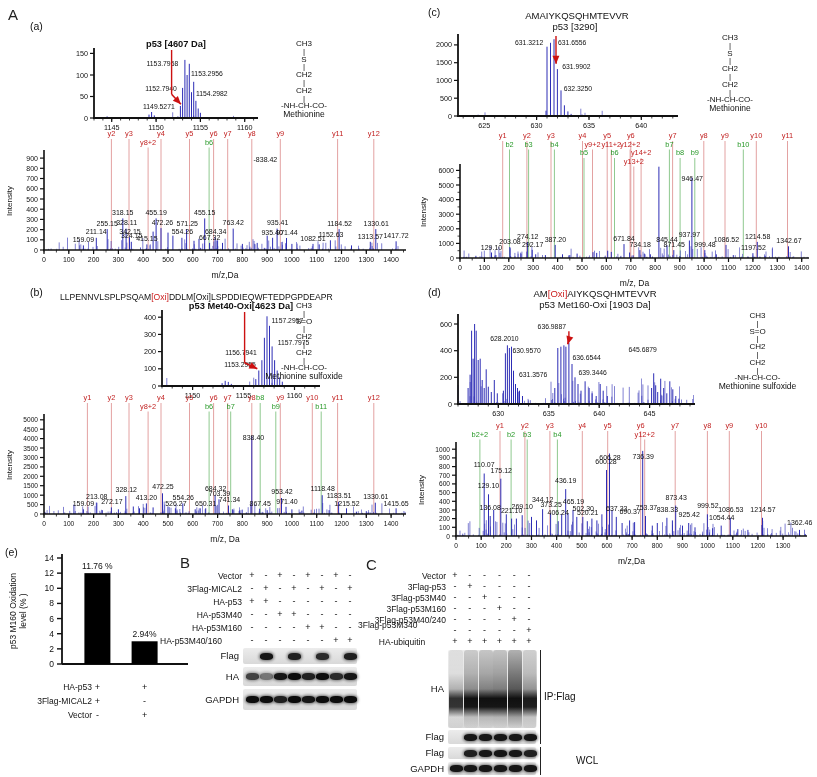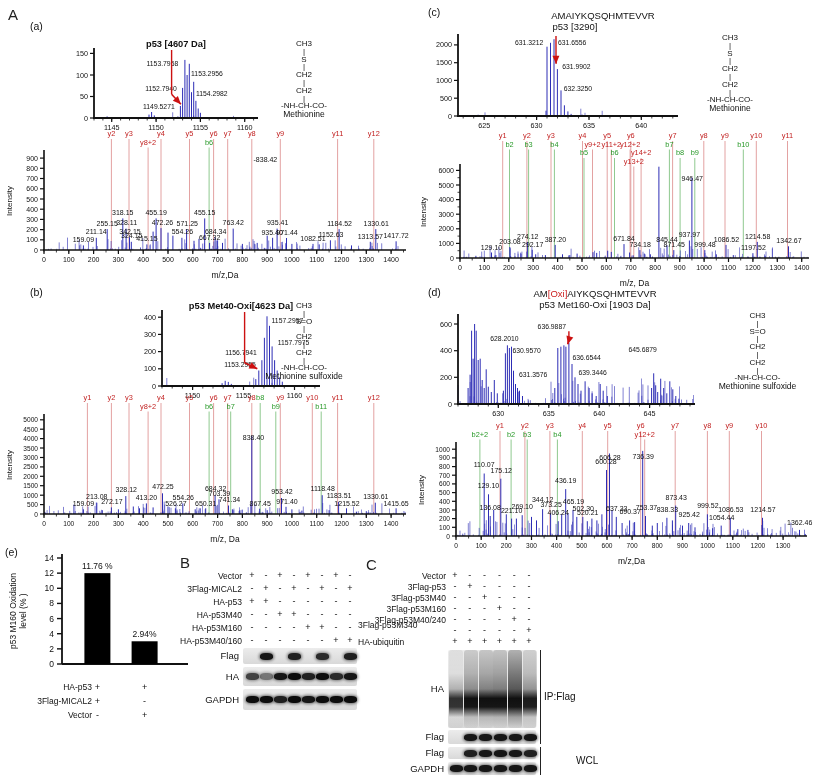--- a/index.html
+++ b/index.html
@@ -406,20 +406,21 @@
         <text x="309.0" y="112.8" font-size="7" text-anchor="middle" fill="#111">1082.51</text>
         <text x="327.1" y="109.2" font-size="7" text-anchor="middle" fill="#111">1152.63</text>
         <text x="335.6" y="97.5" font-size="7" text-anchor="middle" fill="#111">1184.52</text>
         <text x="366.3" y="110.6" font-size="7" text-anchor="middle" fill="#111">1313.57</text>
         <text x="372.2" y="97.7" font-size="7" text-anchor="middle" fill="#111">1330.61</text>
         <text x="392.1" y="110.0" font-size="7" text-anchor="middle" fill="#111">1417.72</text>
         <text x="261.4" y="34.2" font-size="7" text-anchor="middle" fill="#111">-838.42</text>
       </svg></div>
 
   <div class="abs plabel" style="left:30px;top:286px">(b)</div>
+  <div class="abs seq" style="left:60px;top:292px" id="seq_b"><span style="color:#111">LLPENNVLSPLPSQAM</span><span style="color:#cc2020">[Oxi]</span><span style="color:#111">DDLM[Oxi]LSPDDIEQWFTEDPGPDEAPR</span></div>
   <div class="abs" id="inset_b" style="left:126px;top:300px"><svg width="200" height="104">
         <line x1="81.5" y1="86" x2="81.5" y2="85.1" stroke="#2d2db5" stroke-width="0.7" opacity="0.85"></line>
         <line x1="127.7" y1="86" x2="127.7" y2="77.7" stroke="#2d2db5" stroke-width="0.7" opacity="0.85"></line>
         <line x1="60.1" y1="86" x2="60.1" y2="85.1" stroke="#2d2db5" stroke-width="0.7" opacity="0.85"></line>
         <line x1="146.0" y1="86" x2="146.0" y2="82.8" stroke="#2d2db5" stroke-width="0.7" opacity="0.85"></line>
         <line x1="123.7" y1="86" x2="123.7" y2="81.6" stroke="#2d2db5" stroke-width="0.7" opacity="0.85"></line>
         <line x1="40.8" y1="86" x2="40.8" y2="78.0" stroke="#2d2db5" stroke-width="0.7" opacity="0.85"></line>
         <line x1="96.1" y1="86" x2="96.1" y2="83.2" stroke="#2d2db5" stroke-width="1"></line>
         <line x1="99.2" y1="86" x2="99.2" y2="80.8" stroke="#2d2db5" stroke-width="1"></line>
         <line x1="102.3" y1="86" x2="102.3" y2="81.9" stroke="#2d2db5" stroke-width="1"></line>
@@ -817,21 +818,21 @@
         <text x="278.0" y="102.0" font-size="7" text-anchor="middle" fill="#111">953.42</text>
         <text x="283.0" y="111.8" font-size="7" text-anchor="middle" fill="#111">971.40</text>
         <text x="318.7" y="98.8" font-size="7" text-anchor="middle" fill="#111">1118.48</text>
         <text x="335.1" y="106.4" font-size="7" text-anchor="middle" fill="#111">1183.51</text>
         <text x="343.0" y="113.9" font-size="7" text-anchor="middle" fill="#111">1215.52</text>
         <text x="371.8" y="107.1" font-size="7" text-anchor="middle" fill="#111">1330.61</text>
         <text x="392.1" y="113.9" font-size="7" text-anchor="middle" fill="#111">1415.65</text>
       </svg></div>
 
   <div class="abs plabel" style="left:428px;top:6px">(c)</div>
-  <div class="abs ctitle" style="left:498px;top:10px;width:210px">AMAIYKQSQHMTEVVR</div>
+  <div class="abs ctitle" style="left:472px;top:10px;width:210px">AMAIYKQSQHMTEVVR</div>
   <div class="abs ctitle" style="left:470px;top:21px;width:210px">p53 [3290]</div>
   <div class="abs" id="inset_c" style="left:418px;top:30px"><svg width="268" height="104">
         <line x1="164.6" y1="86" x2="164.6" y2="84.6" stroke="#2d2db5" stroke-width="0.7" opacity="0.85"></line>
         <line x1="55.5" y1="86" x2="55.5" y2="85.0" stroke="#2d2db5" stroke-width="0.7" opacity="0.85"></line>
         <line x1="48.1" y1="86" x2="48.1" y2="85.0" stroke="#2d2db5" stroke-width="0.7" opacity="0.85"></line>
         <line x1="60.1" y1="86" x2="60.1" y2="84.6" stroke="#2d2db5" stroke-width="0.7" opacity="0.85"></line>
         <line x1="162.8" y1="86" x2="162.8" y2="78.7" stroke="#2d2db5" stroke-width="0.7" opacity="0.85"></line>
         <line x1="184.2" y1="86" x2="184.2" y2="80.8" stroke="#2d2db5" stroke-width="0.7" opacity="0.85"></line>
         <line x1="104.1" y1="86" x2="104.1" y2="85.0" stroke="#2d2db5" stroke-width="0.7" opacity="0.85"></line>
         <line x1="163.4" y1="86" x2="163.4" y2="84.6" stroke="#2d2db5" stroke-width="0.7" opacity="0.85"></line>
@@ -1900,21 +1901,21 @@
       <div class="sign" style="position:absolute;left:345px;top:609px;width:10px">-</div>
       <div class="condrow" style="position:absolute;left:160px;top:623px;width:82px;text-align:right">HA-p53M160</div>
       <div class="sign" style="position:absolute;left:247px;top:622px;width:10px">-</div>
       <div class="sign" style="position:absolute;left:261px;top:622px;width:10px">-</div>
       <div class="sign" style="position:absolute;left:275px;top:622px;width:10px">-</div>
       <div class="sign" style="position:absolute;left:289px;top:622px;width:10px">-</div>
       <div class="sign" style="position:absolute;left:303px;top:622px;width:10px">+</div>
       <div class="sign" style="position:absolute;left:317px;top:622px;width:10px">+</div>
       <div class="sign" style="position:absolute;left:331px;top:622px;width:10px">-</div>
       <div class="sign" style="position:absolute;left:345px;top:622px;width:10px">-</div>
-      <div class="condrow" style="position:absolute;left:160px;top:636px;width:82px;text-align:right">HA-p53M40/160</div>
+      <div class="condrow" style="position:absolute;left:160px;top:636px;width:82px;">HA-p53M40/160</div>
       <div class="sign" style="position:absolute;left:247px;top:635px;width:10px">-</div>
       <div class="sign" style="position:absolute;left:261px;top:635px;width:10px">-</div>
       <div class="sign" style="position:absolute;left:275px;top:635px;width:10px">-</div>
       <div class="sign" style="position:absolute;left:289px;top:635px;width:10px">-</div>
       <div class="sign" style="position:absolute;left:303px;top:635px;width:10px">-</div>
       <div class="sign" style="position:absolute;left:317px;top:635px;width:10px">-</div>
       <div class="sign" style="position:absolute;left:331px;top:635px;width:10px">+</div>
       <div class="sign" style="position:absolute;left:345px;top:635px;width:10px">+</div>
       <div class="blot" style="left:243px;top:648px;width:114px;height:16px">
         <div class="band" style="left:16.5px;top:4.5px;width:13px;height:7px;opacity:0.95"></div>
@@ -1984,21 +1985,21 @@
       <div class="sign" style="position:absolute;left:494.4px;top:614px;width:10px">-</div>
       <div class="sign" style="position:absolute;left:509.20000000000005px;top:614px;width:10px">+</div>
       <div class="sign" style="position:absolute;left:524px;top:614px;width:10px">-</div>
       <div class="condrow" style="position:absolute;left:358px;top:620px;width:88px;text-align:left">3Flag-p53M340</div>
       <div class="sign" style="position:absolute;left:450px;top:625px;width:10px">-</div>
       <div class="sign" style="position:absolute;left:464.8px;top:625px;width:10px">-</div>
       <div class="sign" style="position:absolute;left:479.6px;top:625px;width:10px">-</div>
       <div class="sign" style="position:absolute;left:494.4px;top:625px;width:10px">-</div>
       <div class="sign" style="position:absolute;left:509.20000000000005px;top:625px;width:10px">-</div>
       <div class="sign" style="position:absolute;left:524px;top:625px;width:10px">+</div>
-      <div class="condrow" style="position:absolute;left:358px;top:637px;width:88px;text-align:left">HA-ubiquitin</div>
+      <div class="condrow" style="position:absolute;left:358px;top:637px;width:88px;text-align:center">HA-ubiquitin</div>
       <div class="sign" style="position:absolute;left:450px;top:636px;width:10px">+</div>
       <div class="sign" style="position:absolute;left:464.8px;top:636px;width:10px">+</div>
       <div class="sign" style="position:absolute;left:479.6px;top:636px;width:10px">+</div>
       <div class="sign" style="position:absolute;left:494.4px;top:636px;width:10px">+</div>
       <div class="sign" style="position:absolute;left:509.20000000000005px;top:636px;width:10px">+</div>
       <div class="sign" style="position:absolute;left:524px;top:636px;width:10px">+</div>
       <div class="blot" style="left:448px;top:650px;width:88px;height:78px">
         <div style="position:absolute;left:1px;top:0;width:14px;height:100%;background:linear-gradient(180deg,rgba(0,0,0,0.06) 0%,rgba(0,0,0,0.04) 30%,rgba(0,0,0,0.22) 50%,rgba(0,0,0,0.79) 62%,rgba(0,0,0,0.77) 73%,rgba(0,0,0,0.02) 86%,rgba(0,0,0,0.04) 100%);border-radius:3px"></div>
         <div style="position:absolute;left:15.8px;top:0;width:14px;height:100%;background:linear-gradient(180deg,rgba(0,0,0,0.14) 0%,rgba(0,0,0,0.23) 30%,rgba(0,0,0,0.38) 50%,rgba(0,0,0,0.93) 62%,rgba(0,0,0,0.90) 73%,rgba(0,0,0,0.14) 86%,rgba(0,0,0,0.04) 100%);border-radius:3px"></div>
         <div style="position:absolute;left:30.6px;top:0;width:14px;height:100%;background:linear-gradient(180deg,rgba(0,0,0,0.16) 0%,rgba(0,0,0,0.28) 30%,rgba(0,0,0,0.43) 50%,rgba(0,0,0,0.93) 62%,rgba(0,0,0,0.90) 73%,rgba(0,0,0,0.17) 86%,rgba(0,0,0,0.04) 100%);border-radius:3px"></div>

